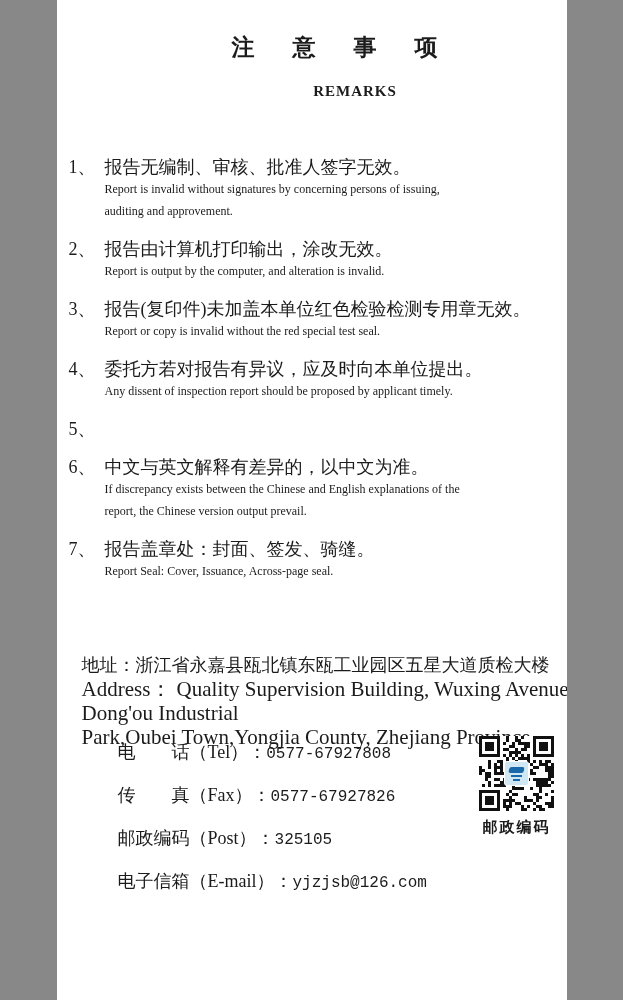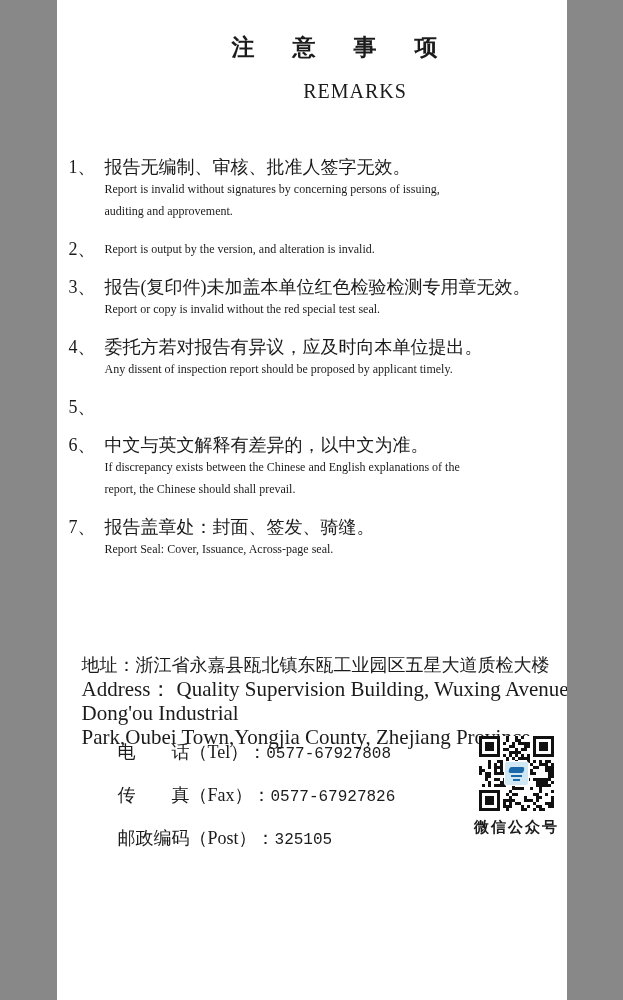--- a/index.html
+++ b/index.html
@@ -21,21 +21,21 @@
     position:absolute; top:34px; left:0; width:556px;
     text-align:center;
   }
   .title-zh {
     font-size:23px; font-weight:bold;
     letter-spacing:38px; text-indent:38px;
     line-height:28px; white-space:nowrap;
   }
   .title-en {
     margin-top:17px;
-    font-size:20px; font-weight:normal; letter-spacing:1px;
+    font-size:15px; font-weight:bold; letter-spacing:1px;
     line-height:24px;
     margin-left:41px;
   }
 
   
   .remarks { position:absolute; top:156px; left:12px; width:586px; }
   .remark-item { display:flex; margin-bottom:16px; }
   .remark-num {
     flex:none; width:36px;
     font-size:18px; line-height:22px;
@@ -104,21 +104,22 @@
       <div class="remark-body">
         <div class="remark-zh">报告无编制、审核、批准人签字无效。</div>
         <div class="remark-en pre">Report is invalid without signatures by concerning persons of issuing,
 auditing and approvement.</div>
       </div>
     </div>
 
     <div class="remark-item">
       <div class="remark-num">2、</div>
       <div class="remark-body">
-        <div class="remark-en pre">Report is output by the version, and alteration is invalid.</div>
+        <div class="remark-zh">报告由计算机打印输出，涂改无效。</div>
+        <div class="remark-en pre">Report is output by the computer, and alteration is invalid.</div>
       </div>
     </div>
 
     <div class="remark-item">
       <div class="remark-num">3、</div>
       <div class="remark-body">
         <div class="remark-zh">报告(复印件)未加盖本单位红色检验检测专用章无效。</div>
         <div class="remark-en pre">Report or copy is invalid without the red special test seal.</div>
       </div>
     </div>
@@ -133,21 +134,21 @@
 
     <div class="remark-item">
       <div class="remark-num">5、</div>
     </div>
 
     <div class="remark-item">
       <div class="remark-num">6、</div>
       <div class="remark-body">
         <div class="remark-zh">中文与英文解释有差异的，以中文为准。</div>
         <div class="remark-en pre">If discrepancy exists between the Chinese and English explanations of the
-report, the Chinese should shall prevail.</div>
+report, the Chinese version output prevail.</div>
       </div>
     </div>
 
     <div class="remark-item">
       <div class="remark-num">7、</div>
       <div class="remark-body">
         <div class="remark-zh">报告盖章处：封面、签发、骑缝。</div>
         <div class="remark-en pre">Report Seal: Cover, Issuance, Across-page seal.</div>
       </div>
     </div>
@@ -162,20 +163,23 @@
 
   <div class="contact-block">
     <div class="contact-row">
       <span class="contact-label">电　　话（Tel）：</span><span class="contact-value">0577-67927808</span>
     </div>
     <div class="contact-row">
       <span class="contact-label">传　　真（Fax）：</span><span class="contact-value">0577-67927826</span>
     </div>
     <div class="contact-row">
       <span class="contact-label">邮政编码（Post）：</span><span class="contact-value">325105</span>
+    </div>
+    <div class="contact-row">
+      <span class="contact-label">电子信箱（E-mail）：</span><span class="contact-value">yjzjsb@126.com</span>
     </div>
   </div>
 
   <div class="qr-block">
     <div class="qr-code" id="qr-code">
         <svg width="75" height="75" xmlns="http://www.w3.org/2000/svg">
           <g fill="#111111">
             <rect x="0" y="0" width="3" height="3"></rect>
             <rect x="3" y="0" width="3" height="3"></rect>
             <rect x="6" y="0" width="3" height="3"></rect>
@@ -473,16 +477,16 @@
             <rect x="60" y="72" width="3" height="3"></rect>
             <rect x="63" y="72" width="3" height="3"></rect>
           </g>
         </svg>
       <div class="qr-logo" id="qr-logo" style="background: rgb(207, 232, 243);">
         <div class="qr-logo-mark" style="background: rgb(26, 106, 171);"></div>
         <div class="qr-logo-line-1" style="background: rgb(26, 106, 171);"></div>
         <div class="qr-logo-line-2" style="background: rgb(26, 106, 171);"></div>
       </div>
     </div>
-    <div class="qr-caption">微信公众号</div>
+    <div class="qr-caption">邮政编码</div>
   </div>
 
 </div>
 
 </body></html>

